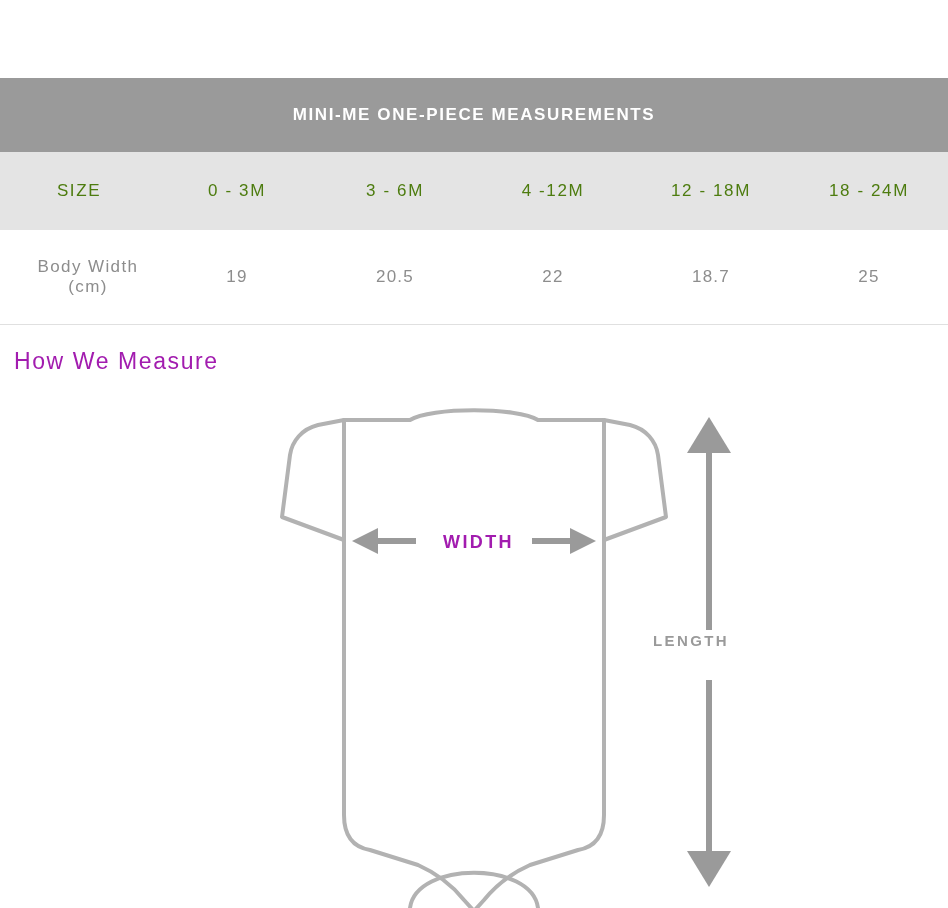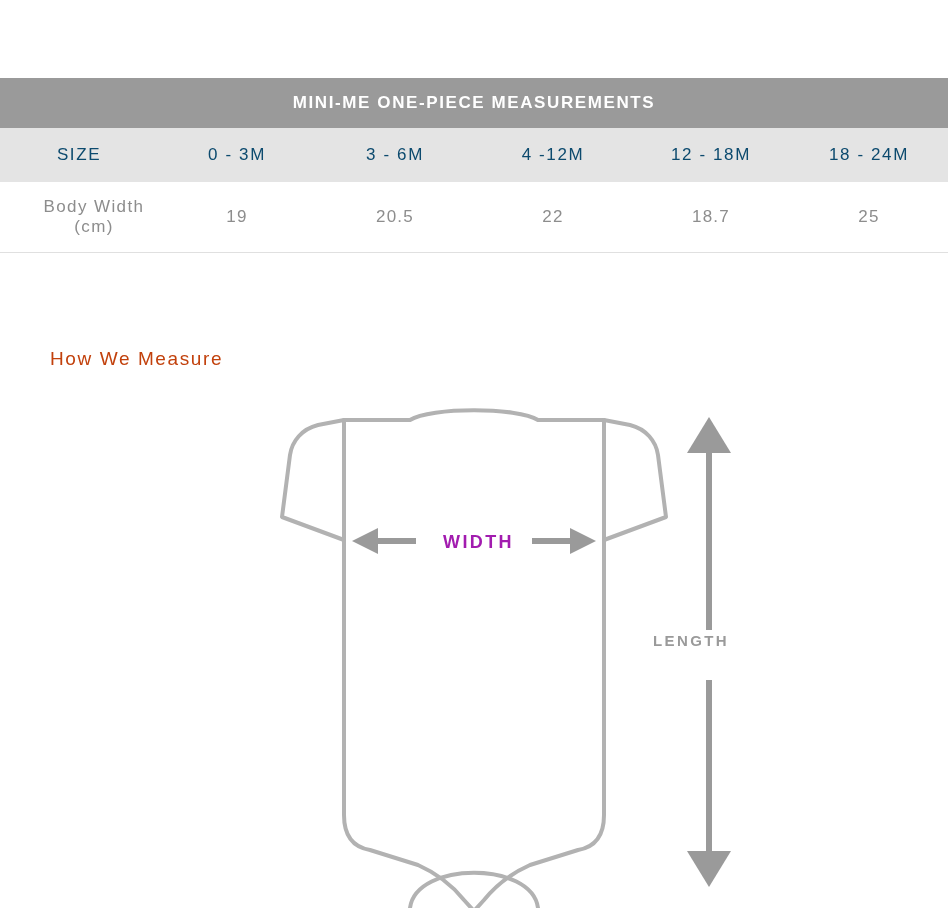--- a/index.html
+++ b/index.html
@@ -24,36 +24,36 @@
   
   .size-table {
     position: absolute;
     left: 0;
     top: 78px;
     width: 948px;
     border-collapse: collapse;
     table-layout: fixed;
   }
   .size-table th, .size-table td {
-    padding: 4px;
+    padding: 16px;
     margin: 0;
   }
   .table-title-row th {
     background: #9a9a9a;
     color: #ffffff;
     height: 42px;
     font-size: 17px;
     font-weight: bold;
     letter-spacing: 1.6px;
     text-align: center;
     vertical-align: middle;
   }
   .header-row td {
     background: #e4e4e4;
-    color: #0c4a6e;
+    color: #4d7c0f;
     height: 46px;
     font-size: 17px;
     letter-spacing: 1.6px;
     text-align: center;
     vertical-align: middle;
     font-weight: normal;
   }
   .header-row td.label-cell {
     text-align: center;
   }
@@ -72,24 +72,23 @@
     letter-spacing: 1.4px;
   }
   .col-label { width: 258px; }
   .col-val   { width: 138px; }
 
   
   .how-title {
     position: absolute;
     left: 14px;
     top: 348px;
-    font-size: 19px;
+    font-size: 23px;
     letter-spacing: 1.6px;
-    color: #c2410c;
-    margin-left: 36px;
+    color: #a21caf;
   }
 
   .diagram {
     position: absolute;
     left: 0;
     top: 395px;
     width: 948px;
     height: 513px;
   }
 

